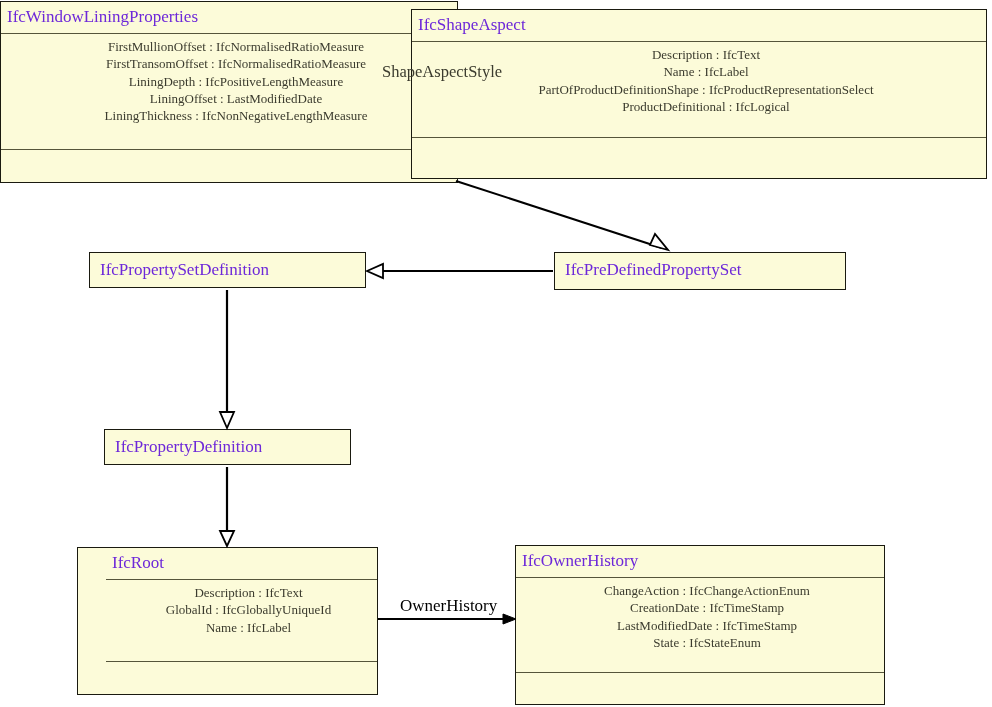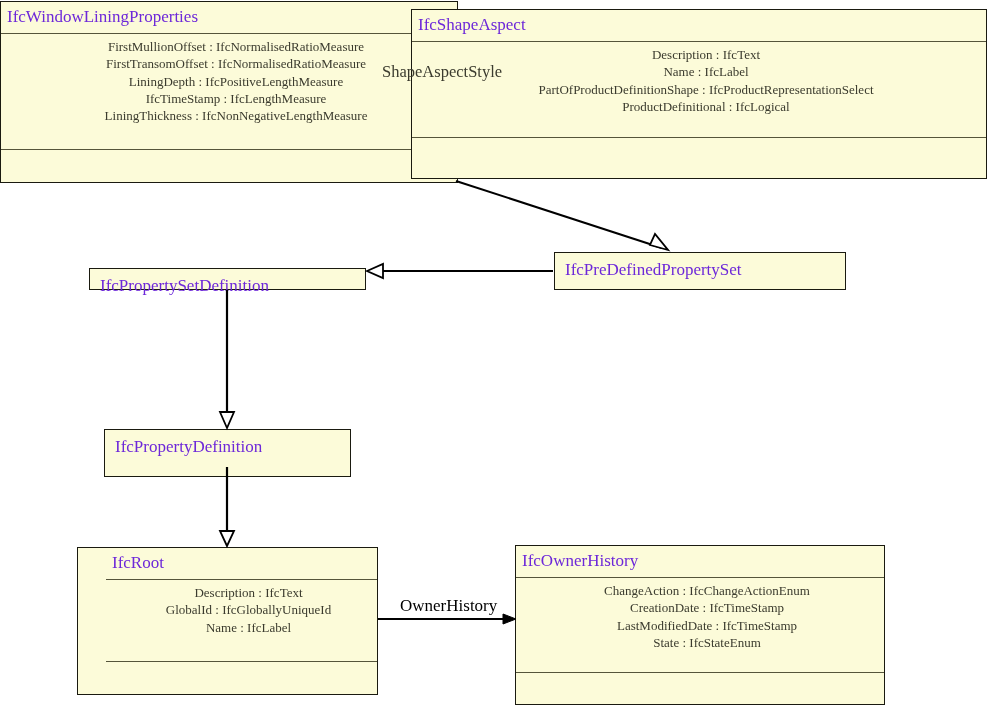--- a/index.html
+++ b/index.html
@@ -59,23 +59,23 @@
 
   
   #box-windowlining       { left: 0px;   top: 1px;   width: 458px; height: 182px; z-index: 2; }
   #box-windowlining .cls-attrs { height: 116px; }
   #box-windowlining .cls-ops   { height: 23px; }
 
   #box-shapeaspect        { left: 411px; top: 9px;   width: 576px; height: 170px; z-index: 3; }
   #box-shapeaspect .cls-attrs { height: 96px; }
   #box-shapeaspect .cls-ops   { height: 24px; }
 
-  #box-propertysetdef     { left: 89px;  top: 252px; width: 277px; height: 22px; z-index: 2; margin-top: 16px; }
+  #box-propertysetdef     { left: 89px;  top: 252px; width: 277px; height: 36px; z-index: 2; }
   #box-predefinedpropset  { left: 554px; top: 252px; width: 292px; height: 38px; z-index: 2; }
-  #box-propertydef        { left: 104px; top: 429px; width: 247px; height: 48px; z-index: 2; }
+  #box-propertydef        { left: 104px; top: 429px; width: 247px; height: 36px; z-index: 2; }
 
   #box-ifcroot            { left: 77px;  top: 547px; width: 301px; height: 148px; z-index: 2; padding-left: 28px; }
   #box-ifcroot .cls-attrs { height: 82px; }
   #box-ifcroot .cls-ops   { height: 23px; }
 
   #box-ownerhistory       { left: 515px; top: 545px; width: 370px; height: 160px; z-index: 2; }
   #box-ownerhistory .cls-attrs { height: 95px; }
   #box-ownerhistory .cls-ops   { height: 25px; }
 
   
@@ -116,21 +116,21 @@
 <body>
 
 <div id="canvas">
 
   <div class="uml-class" id="box-windowlining">
     <div class="cls-name">IfcWindowLiningProperties</div>
     <div class="cls-attrs">
       <div class="attr">FirstMullionOffset : IfcNormalisedRatioMeasure</div>
       <div class="attr">FirstTransomOffset : IfcNormalisedRatioMeasure</div>
       <div class="attr">LiningDepth : IfcPositiveLengthMeasure</div>
-      <div class="attr">IfcTimeStamp : IfcLengthMeasure</div>
+      <div class="attr">LiningOffset : LastModifiedDate</div>
       <div class="attr">LiningThickness : IfcNonNegativeLengthMeasure</div>
     </div>
     <div class="cls-ops"></div>
   </div>
 
   <div class="edge-label" id="label-shapeaspectstyle">ShapeAspectStyle</div>
 
   <div class="uml-class" id="box-shapeaspect">
     <div class="cls-name">IfcShapeAspect</div>
     <div class="cls-attrs">

